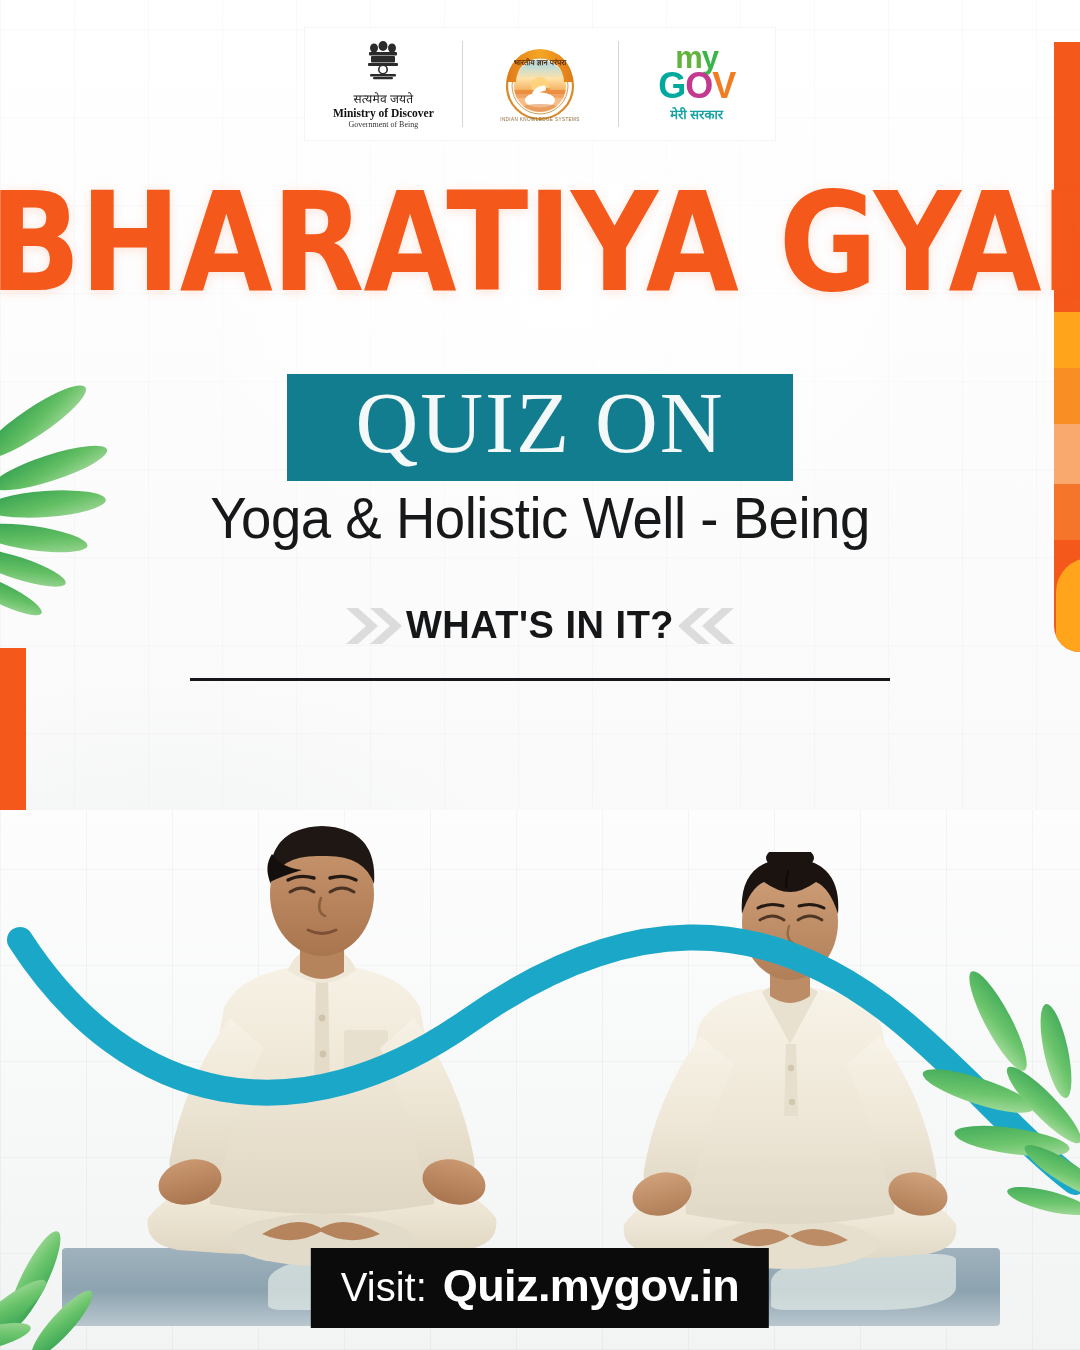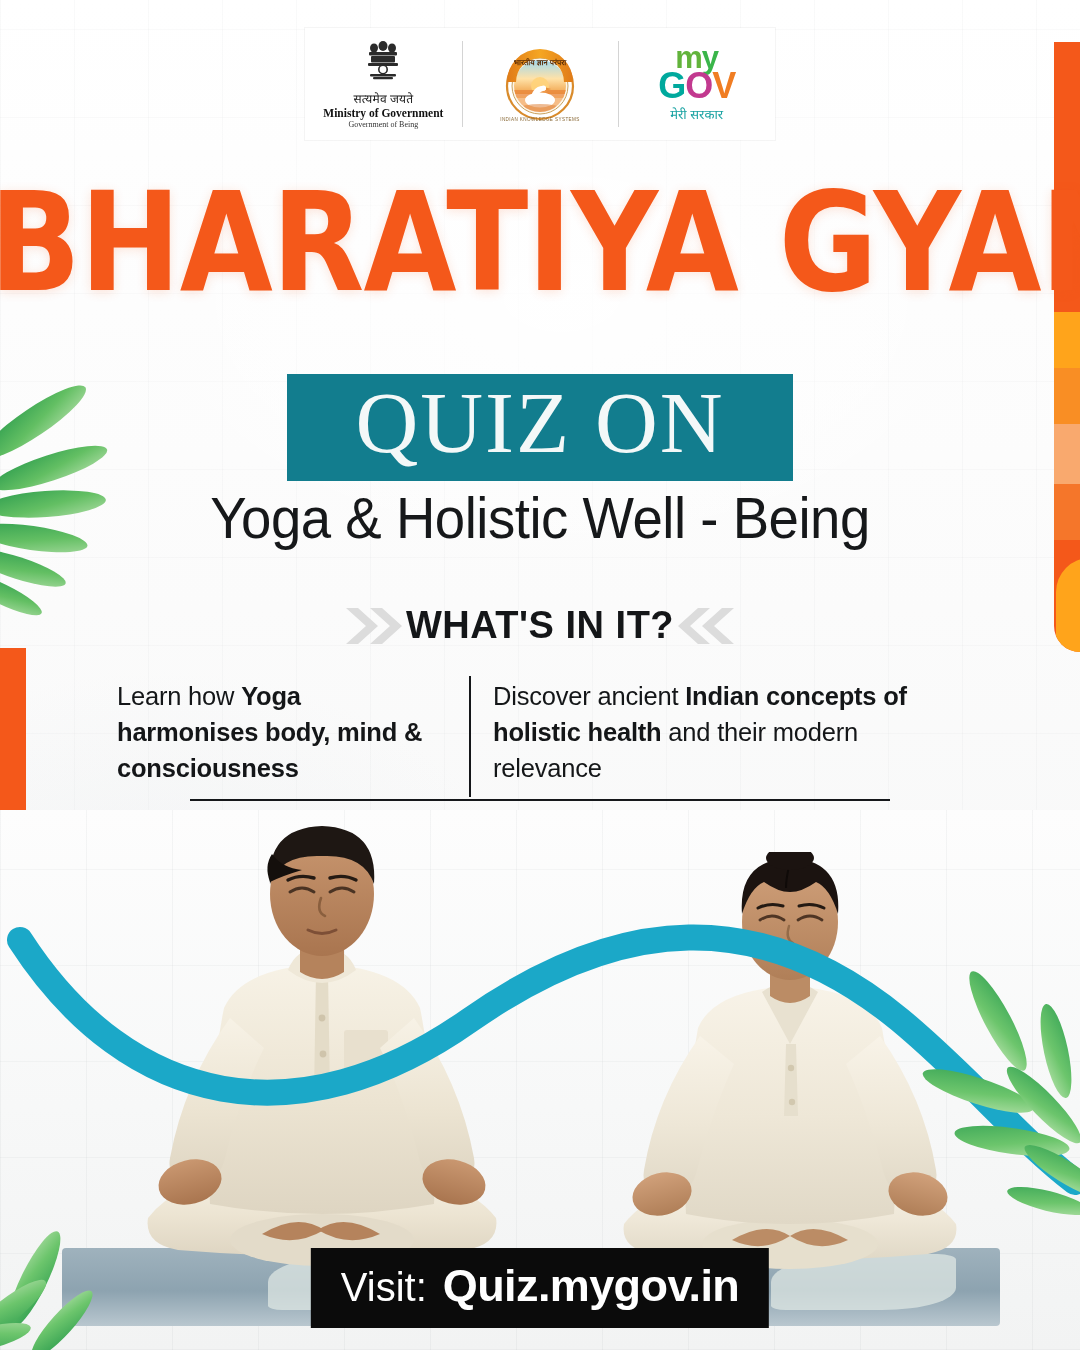--- a/index.html
+++ b/index.html
@@ -85,21 +85,21 @@
   }
   .mygov-my {
     font-size:31px; font-weight:bold; line-height:.85;
     letter-spacing:-1px;
   }
   .mygov-gov {
     font-size:36px; font-weight:bold; line-height:.85;
     letter-spacing:-1px;
   }
   .mygov-hi {
-    font-size:13px; font-weight:normal; color:#18a2a2; margin-top:4px;
+    font-size:13px; font-weight:bold; color:#18a2a2; margin-top:4px;
   }
 
   
   .headline {
     position:absolute; top:176px; left:0; right:0;
     text-align:center; z-index:10;
     font-family:"DejaVu Sans", sans-serif;
     font-weight:bold;
     font-size:118px;
     line-height:.97;
@@ -346,21 +346,21 @@
           <ellipse cx="31" cy="9" rx="4" ry="4.6"></ellipse>
           <rect x="8" y="13" width="28" height="3.4" rx="1"></rect>
           <rect x="10" y="17" width="24" height="6.5" rx="1"></rect>
           <rect x="7" y="24" width="30" height="3" rx="1"></rect>
           <circle cx="22" cy="30.5" r="4.2" fill="none" stroke="#2b2b2b" stroke-width="1.6"></circle>
           <rect x="9" y="35" width="26" height="2.6" rx="1"></rect>
           <rect x="12" y="38" width="20" height="2.2" rx="1"></rect>
         </g>
       </svg>
       <div class="moe-sat">सत्यमेव जयते</div>
-      <div class="moe-name">Ministry of Government</div>
+      <div class="moe-name">Ministry of Discover</div>
       <div class="moe-sub">Government of Being</div>
     </div>
 
     <div class="logo-cell">
       <svg width="84" height="84" viewBox="0 0 84 84">
         <defs>
           <linearGradient id="skyg" x1="0" y1="0" x2="0" y2="1">
             <stop offset="0%" stop-color="#9fd8ef"></stop>
             <stop offset="55%" stop-color="#ffe2a8"></stop>
             <stop offset="100%" stop-color="#f0a24a"></stop>
@@ -431,31 +431,20 @@
       <svg width="62" height="42" viewBox="0 0 62 42">
         <g fill="#dcdcdc">
           <path d="M60 3 L40 21 L60 39 L48 39 L28 21 L48 3 Z"></path>
           <path d="M36 3 L16 21 L36 39 L24 39 L4 21 L24 3 Z"></path>
         </g>
       </svg>
     </span>
   </div>
 
   <div class="benefits">
-    <div class="ben-row">
-
-      <div class="ben-col left">
-        <span>Learn how </span><b>Yoga harmonises body, mind &amp; consciousness</b>
-      </div>
-
-      <div class="ben-col right">
-        <span>Discover ancient </span><b>Indian concepts of holistic health</b><span> and their modern relevance</span>
-      </div>
-
-    </div>
 
     <div class="ben-rule"></div>
 
   </div>
 
   <div class="photo">
     <div class="photo-bg"></div>
     <div class="photo-grid"></div>
 
     <svg class="swoosh" viewBox="0 0 1080 540" preserveAspectRatio="none">

